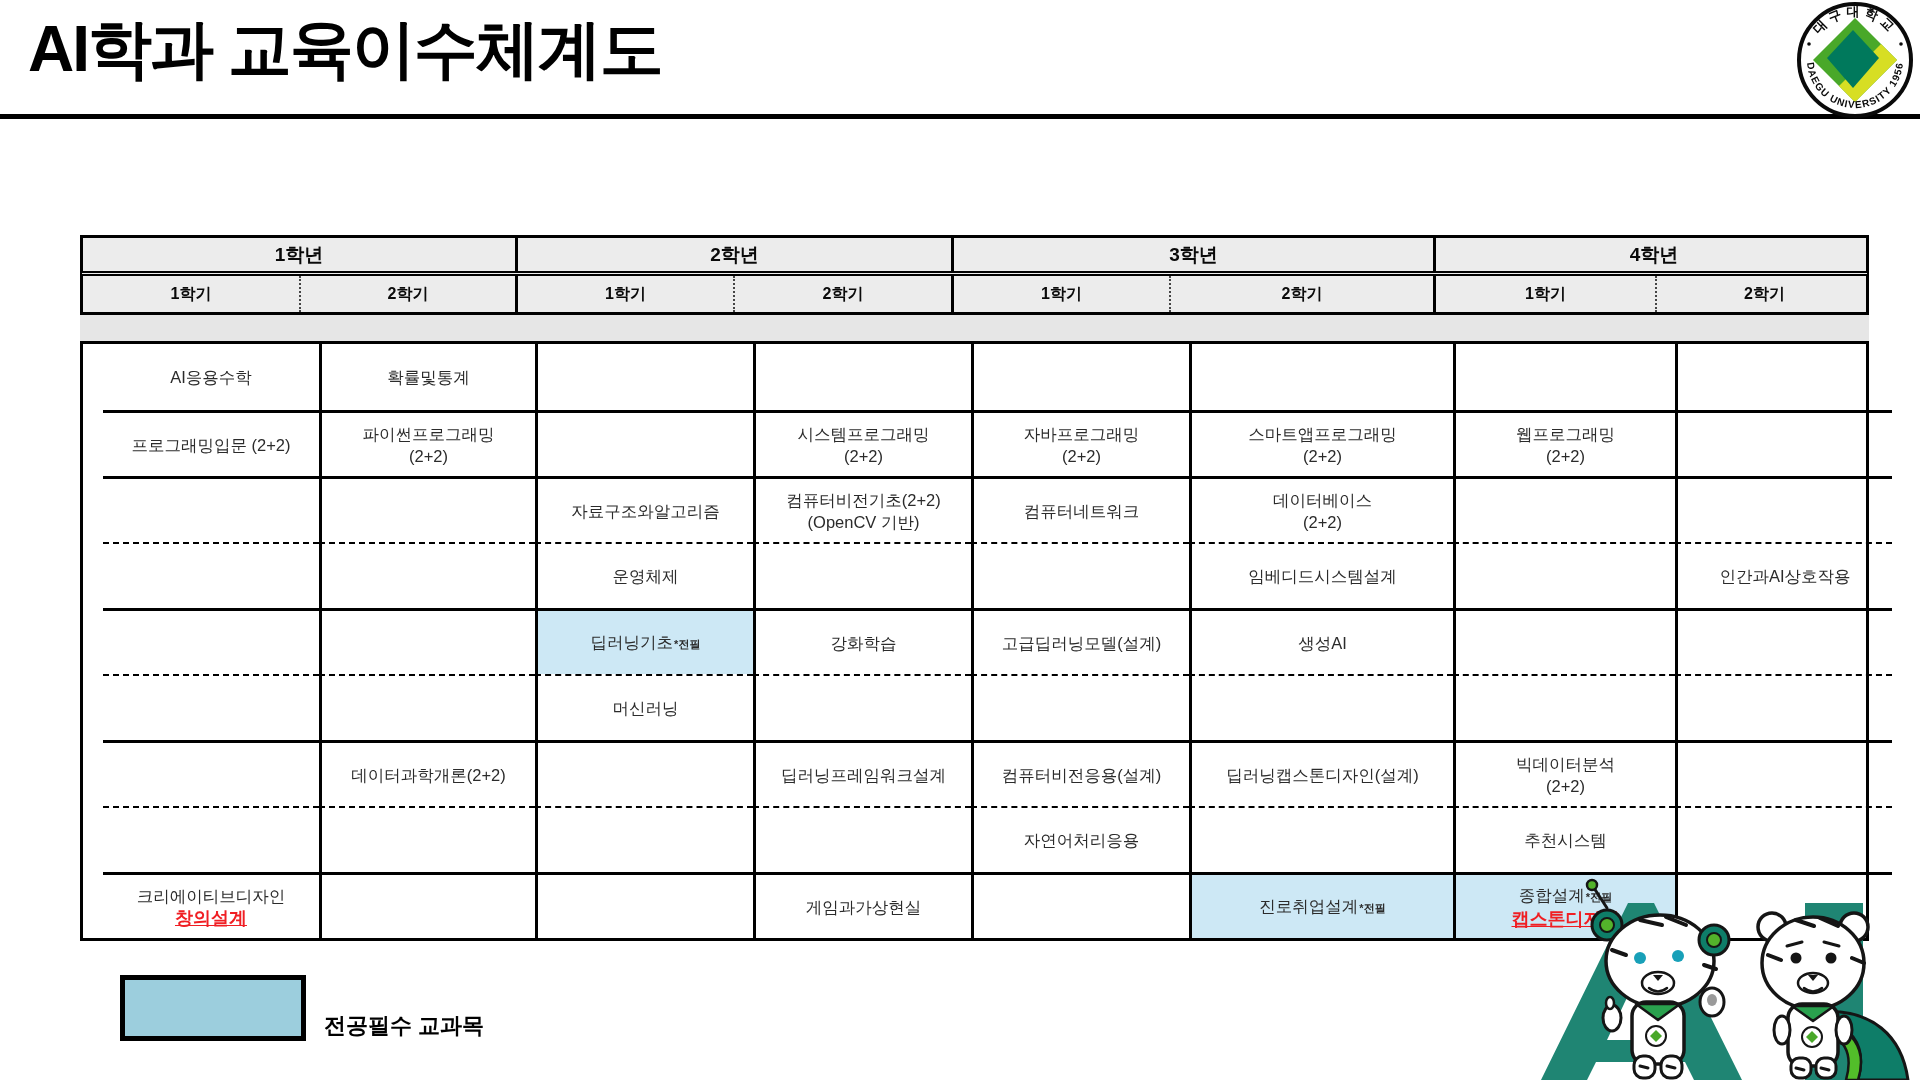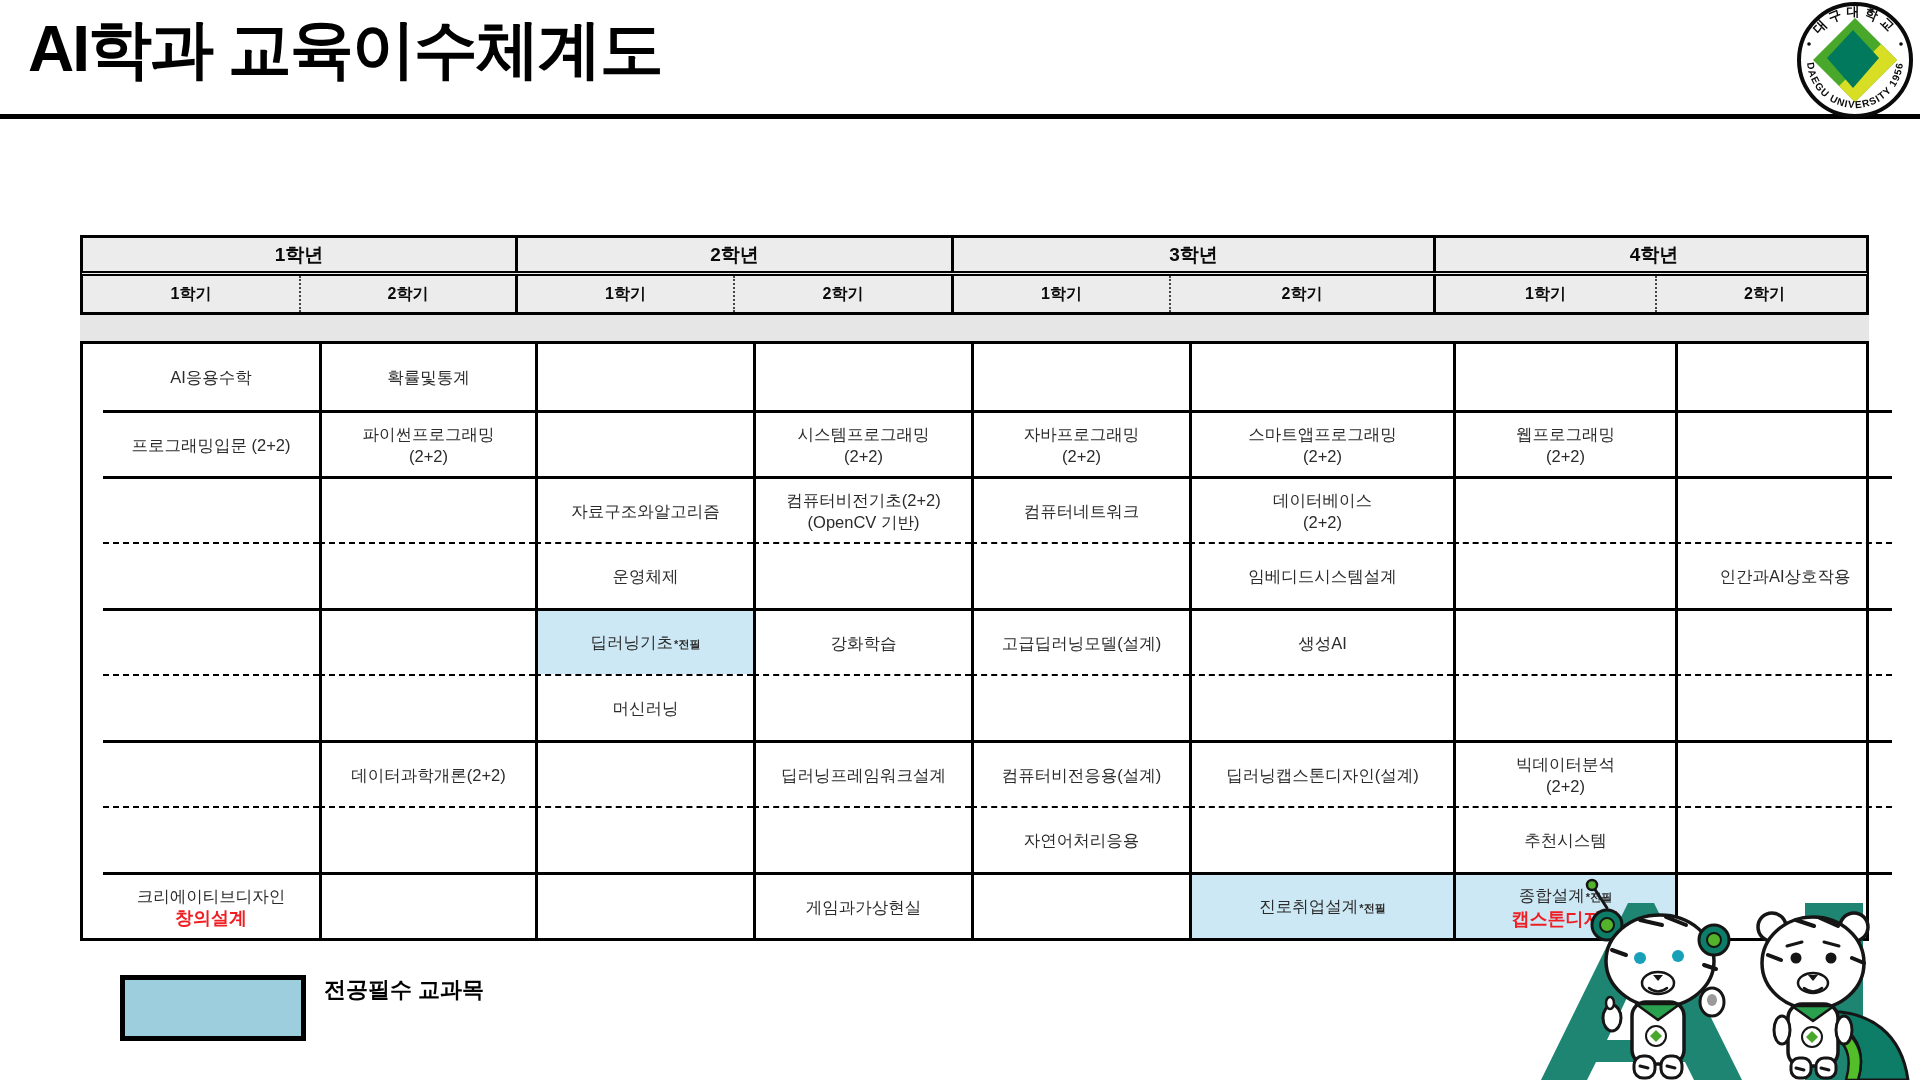--- a/index.html
+++ b/index.html
@@ -30,24 +30,24 @@
   .body-grid{grid-template-columns:216px 216px 218px 218px 218px 264px 222px 217px;
              grid-auto-rows:66px;border:3px solid #000;background:#fff;padding-left:20px;}
   .cell{display:flex;flex-direction:column;align-items:center;justify-content:center;
         box-sizing:border-box;padding:2px 3px;text-align:center;}
   .cell.bl{border-left:3px solid #000;}
   .cell.bt-solid{border-top:3px solid #000;}
   .cell.bt-dash{border-top:2px dashed #000;}
   .cell.hl{background:#CDE8F5;}
   .course-name{font-size:16.5px;font-weight:500;color:#2b2b2b;line-height:22px;white-space:nowrap;}
   .course-sub{font-size:16.5px;font-weight:500;color:#2b2b2b;line-height:22px;white-space:nowrap;}
-  .course-sub.red{color:#F01E23;font-weight:800;font-size:18px;}
+  .course-sub.red{color:#F01E23;font-weight:800;font-size:18px;text-decoration:underline;}
   .suffix{font-size:11px;font-weight:700;color:#2b2b2b;margin-left:1px;}
   
-  .legend{position:absolute;left:84px;top:975px;display:flex;align-items:flex-start;padding-left:36px;}
+  .legend{position:absolute;left:84px;top:975px;display:flex;align-items:flex-end;padding-left:36px;}
   .legend-swatch{width:176px;height:56px;background:#9CCEDD;border:5px solid #000;box-sizing:content-box;}
   .legend-label{margin-left:18px;font-size:22px;font-weight:800;color:#000;}
   
   .mascots{position:absolute;left:1530px;top:876px;width:390px;height:204px;}
 </style>
 </head>
 <body>
 
 <div class="slide">
 

